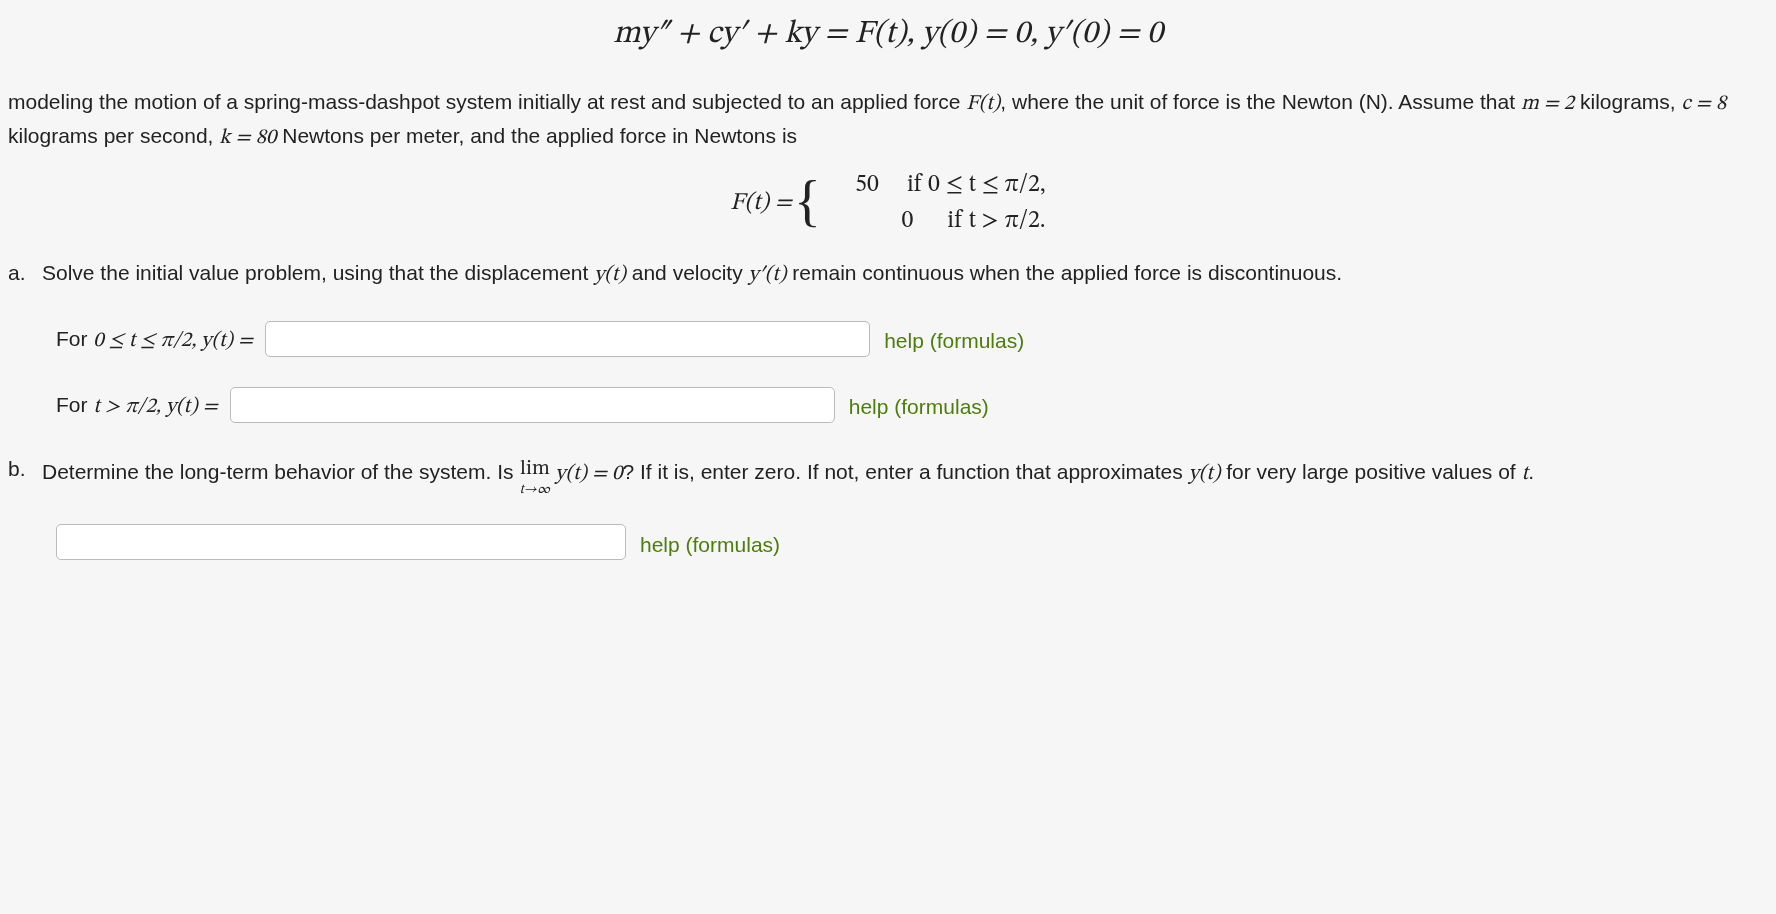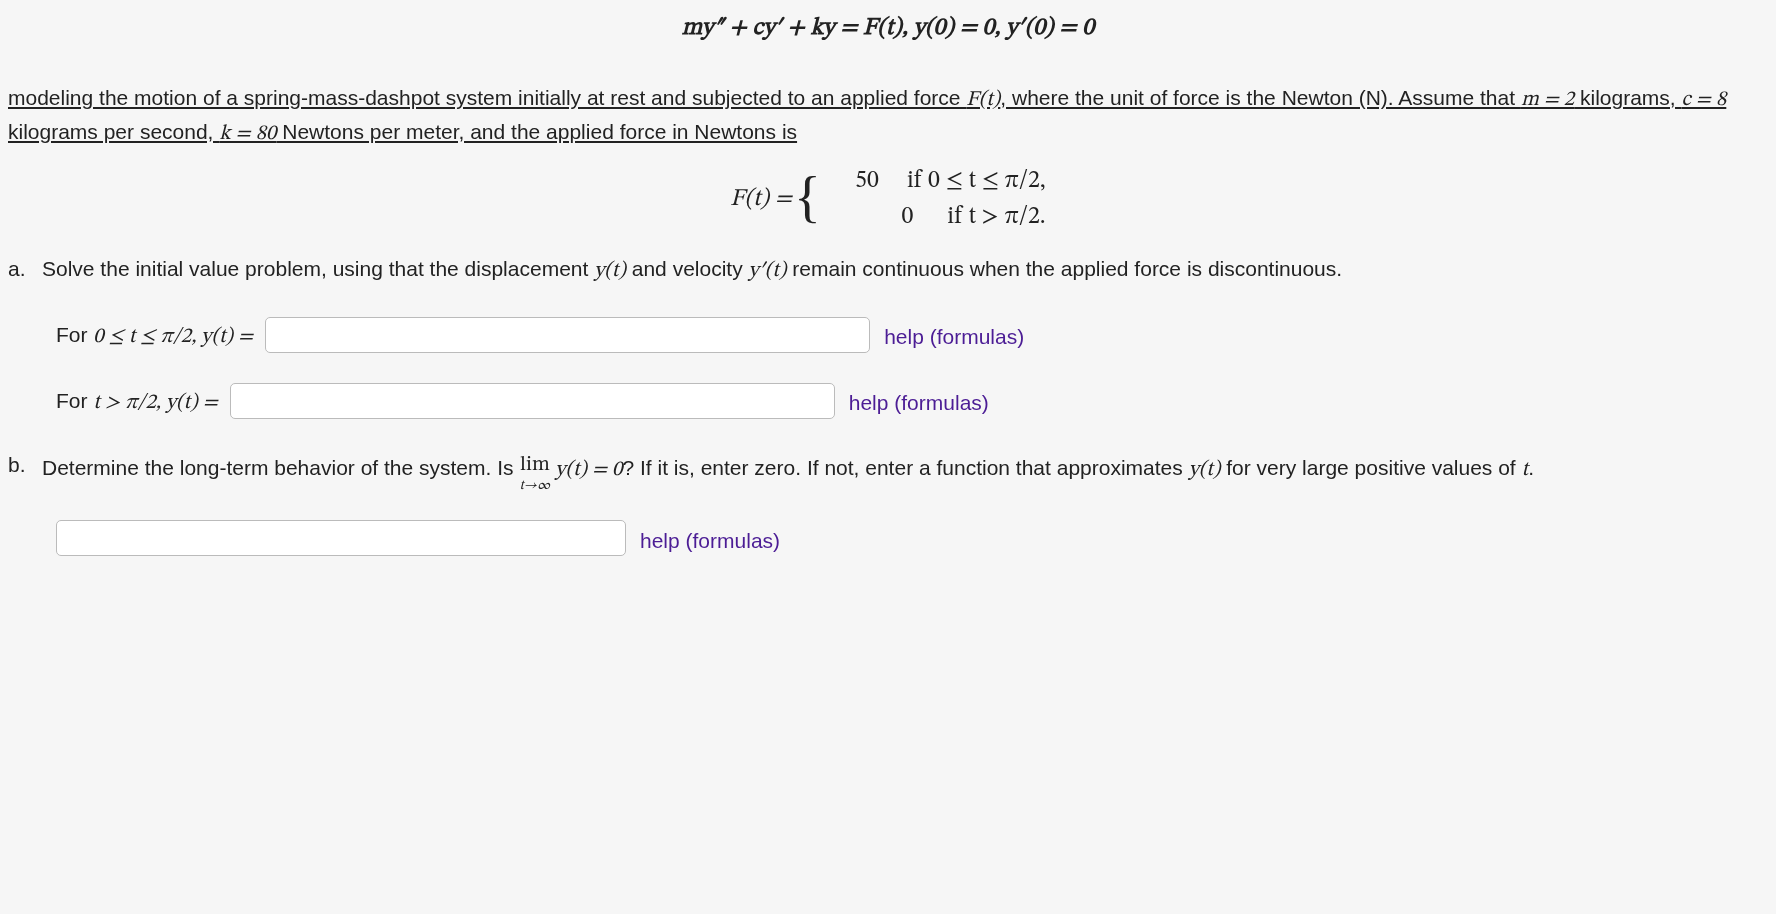--- a/index.html
+++ b/index.html
@@ -9,37 +9,37 @@
     font-family: Arial, Helvetica, sans-serif;
     font-size: 21px;
     color: #222;
     line-height: 1.5;
     width: 1776px;
     box-sizing: border-box;
   }
   .math { font-family: "Cambria Math", "STIX Two Math", "Latin Modern Math", "Times New Roman", serif; font-style: italic; }
   .rm { font-style: normal; }
   .center { text-align: center; }
-  .eq-top { font-size: 24px; margin-bottom: 36px; font-weight: bold; }
-  .para { margin-bottom: 10px; text-decoration: underline; }
+  .eq-top { font-size: 32px; margin-bottom: 28px; }
+  .para { margin-bottom: 10px; }
   .part { display: flex; margin-top: 14px; margin-bottom: 14px; }
   .part-label { width: 34px; flex-shrink: 0; }
   .row { display: flex; align-items: flex-end; margin: 30px 0 30px 48px; flex-wrap: wrap; }
   .row .label { margin-right: 12px; }
   input[type="text"] {
     height: 36px;
     border: 1px solid #bbb;
     border-radius: 5px;
     background: #fff;
     font-size: 18px;
     padding: 2px 8px;
     box-sizing: border-box;
   }
   .help-link {
-    color: #4c1d95;
+    color: #4d7c0f;
     margin-left: 14px;
     cursor: pointer;
     font-size: 21px;
   }
   .piecewise {
     display: inline-flex;
     align-items: center;
     vertical-align: middle;
     font-size: 24px;
   }

